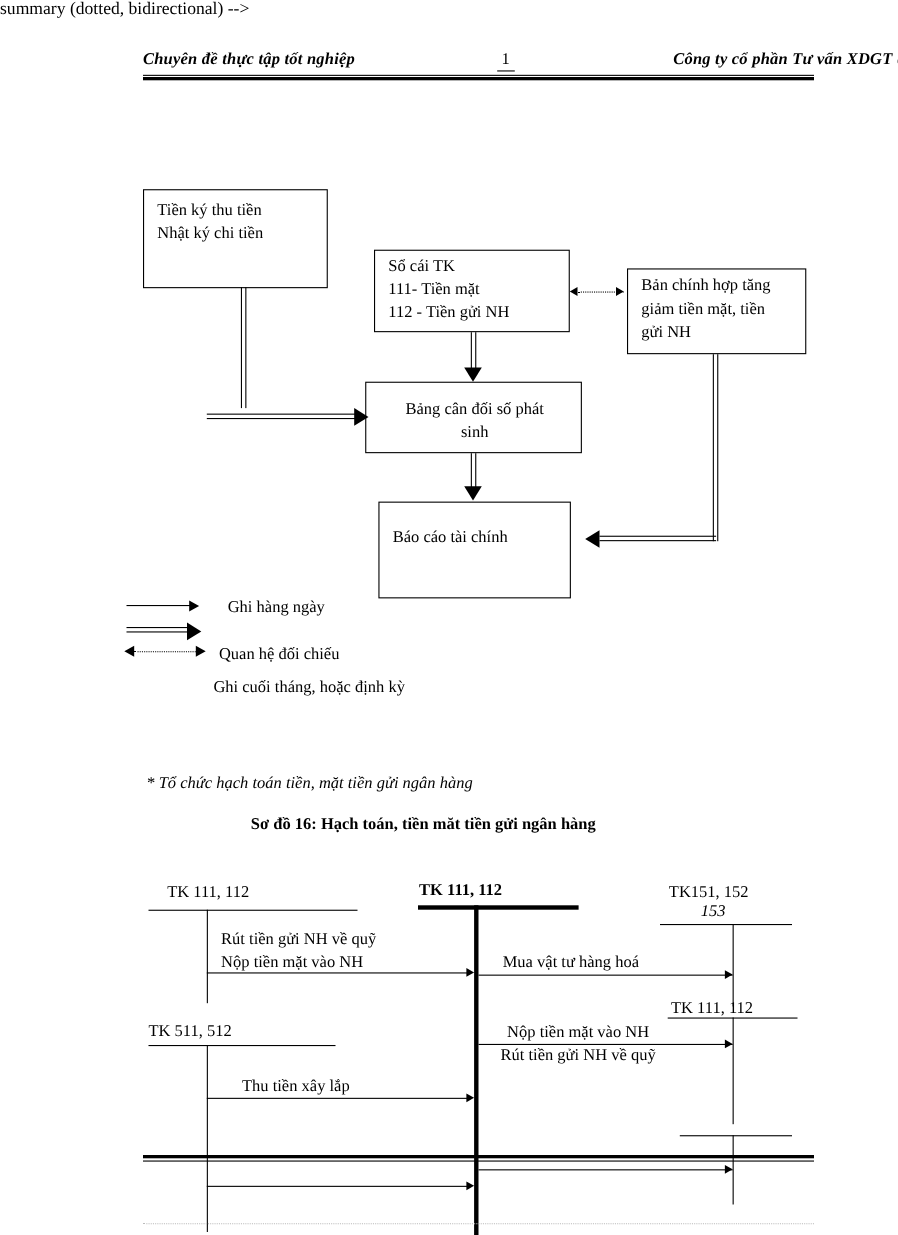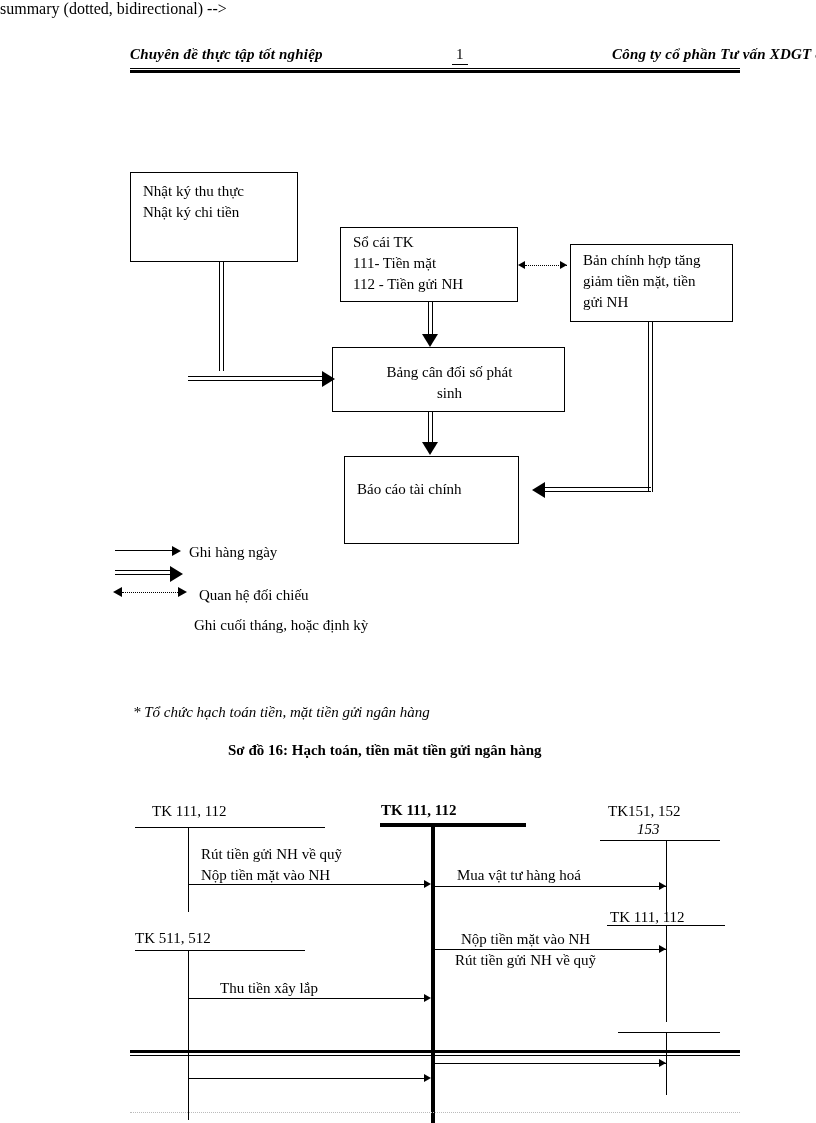--- a/index.html
+++ b/index.html
@@ -70,40 +70,40 @@
     <div class="hdr-page-rule"></div>
     <div class="hdr-right">Công ty cổ phần Tư vấn XDGT 8</div>
   </div>
   <div class="hdr-rule1"></div>
   <div class="hdr-rule2"></div>
 
   <div>
 
     
     <div class="fbox" style="left:130px;top:172px;width:168px;height:90px;">
-      <div>Nhật ký thu thực</div>
+      <div>Tiền ký thu tiền</div>
       <div>Nhật ký chi tiền</div>
     </div>
 
     
     <div class="fbox" style="left:340px;top:227px;width:178px;height:75px;padding-top:4px;">
       <div>Sổ cái TK</div>
       <div>111- Tiền mặt</div>
       <div>112 - Tiền gửi NH</div>
     </div>
 
     
     <div class="fbox" style="left:570px;top:244px;width:163px;height:78px;padding-top:5px;">
       <div>Bản chính hợp tăng</div>
       <div>giảm tiền mặt, tiền</div>
       <div>gửi NH</div>
     </div>
 
     
-    <div class="fbox ctr" style="left:332px;top:347px;width:233px;height:65px;">
+    <div class="fbox ctr" style="left:332px;top:347px;width:197px;height:65px;">
       <div>Bảng cân đối số phát</div>
       <div>sinh</div>
     </div>
 
     
     <div class="fbox" style="left:344px;top:456px;width:175px;height:88px;padding-top:22px;">
       <div>Báo cáo tài chính</div>
     </div>
 
     
@@ -127,21 +127,21 @@
     
     <div class="dbl-v" style="left:648px;top:322px;height:170px;"></div>
     <div class="dbl-h" style="left:545px;top:487px;width:106px;"></div>
     <div class="ah-left" style="left:532px;top:482px;"></div>
   </div>
 
   <div>
 
     <div class="ln" style="left:115px;top:550px;width:60px;height:1px;"></div>
     <div class="ah-right-sm" style="left:172px;top:546px;"></div>
-    <div class="lg-txt" style="left:189px;top:542px;">Ghi hàng ngày</div>
+    <div class="lg-txt" style="left:207px;top:542px;">Ghi hàng ngày</div>
 
     <div class="dbl-h" style="left:115px;top:570px;width:60px;"></div>
     <div class="ah-right" style="left:170px;top:566px;"></div>
     <div class="lg-txt" style="left:194px;top:594px;margin-top:21px;">Ghi cuối tháng, hoặc định kỳ</div>
 
     <div class="dot-h" style="left:122px;top:592px;width:58px;"></div>
     <div class="ah-left-sm" style="left:113px;top:587px;"></div>
     <div class="ah-right-sm" style="left:178px;top:587px;"></div>
     <div class="lg-txt" style="left:199px;top:585px;">Quan hệ đối chiếu</div>
   </div>

